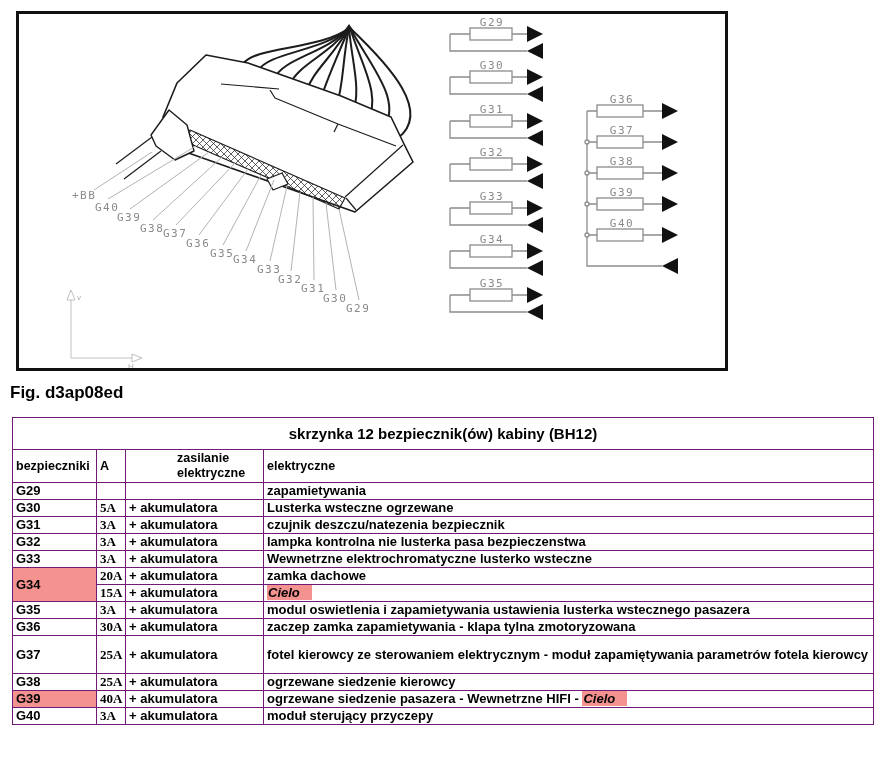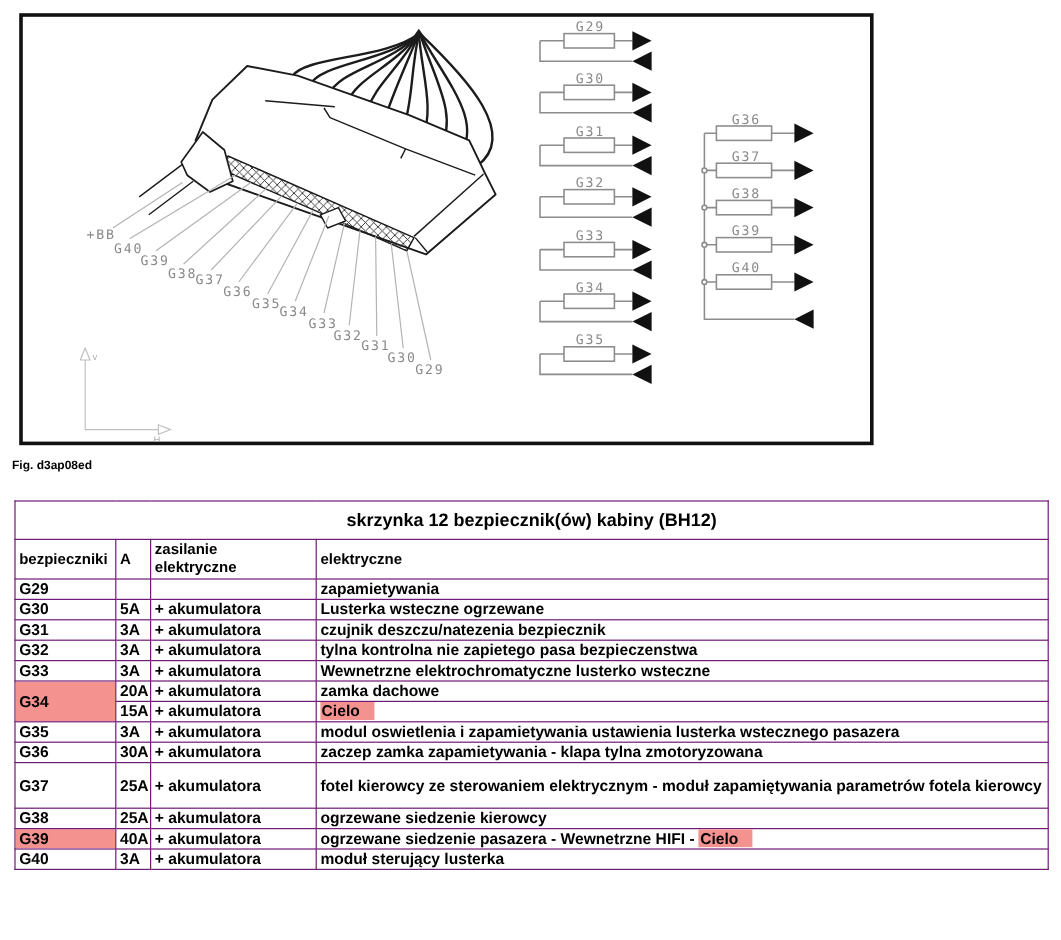--- a/index.html
+++ b/index.html
@@ -8,42 +8,42 @@
     position:relative; width:884px; height:783px; background:#fff;
     font-family:"Liberation Sans", sans-serif; overflow:hidden;
   }
   .figure-box {
     position:absolute; left:16px; top:11px; width:706px; height:354px;
     border:3px solid #111; background:#fff;
   }
   .figure-box svg { position:absolute; left:0; top:0; }
   .fig-caption {
     position:absolute; left:10px; top:383px;
-    font-size:10px; font-weight:bold; color:#000;
+    font-size:17px; font-weight:bold; color:#000;
   }
   table.fuse-table {
     position:absolute; left:12px; top:417px; width:862px;
     border-collapse:collapse; table-layout:fixed;
   }
   .fuse-table td, .fuse-table th {
     border:1px solid #701a75; font-weight:bold; color:#000;
     padding:0 3px; line-height:1.2; font-size:13px; text-align:left;
     overflow:hidden; vertical-align:middle;
   }
   .fuse-table .title-cell { font-size:15px; text-align:center; height:31px; }
   .fuse-table th { font-size:12.5px; height:32px; }
   .fuse-table .r { height:17px; }
   .fuse-table .r2 { height:38px; }
   .col-id { width:84px; }
   .col-a  { width:29px; }
   .col-su { width:138px; }
-  .th-wrap { display:block; max-width:86px; }
-  .amps { padding:0 1px; }
+  .th-wrap { display:block; max-width:86px;margin-left:48px; }
+  .amps { padding:0 1px;font-family:Liberation Serif, serif; }
   td.pink { background:var(--hl); }
-  .hl:not(:empty){ background:var(--hl); padding:0 12px 0 1px; }
+  .hl:not(:empty){ background:var(--hl); padding:0 12px 0 1px;font-style:italic; }
   .glabel { font-family:"DejaVu Sans Mono", monospace; }
 </style>
 </head>
 <body>
 
 <div class="page">
 
   <div class="figure-box">
     <svg width="706" height="354" viewBox="19 14 706 354">
       <defs>
@@ -254,21 +254,21 @@
     <tr class="r">
       <td>G31</td>
       <td class="amps">3A</td>
       <td>+ akumulatora</td>
       <td>czujnik deszczu/natezenia bezpiecznik</td>
     </tr>
     <tr class="r">
       <td>G32</td>
       <td class="amps">3A</td>
       <td>+ akumulatora</td>
-      <td>tylna kontrolna nie zapietego pasa bezpieczenstwa</td>
+      <td>lampka kontrolna nie lusterka pasa bezpieczenstwa</td>
     </tr>
     <tr class="r">
       <td>G33</td>
       <td class="amps">3A</td>
       <td>+ akumulatora</td>
       <td>Wewnetrzne elektrochromatyczne lusterko wsteczne</td>
     </tr>
     <tr class="r">
       <td class="pink" rowspan="2">G34</td>
       <td class="amps">20A</td>
@@ -307,17 +307,17 @@
     <tr class="r">
       <td class="pink">G39</td>
       <td class="amps">40A</td>
       <td>+ akumulatora</td>
       <td><span>ogrzewane siedzenie pasazera - Wewnetrzne HIFI - </span><span class="hl">Cielo</span></td>
     </tr>
     <tr class="r">
       <td>G40</td>
       <td class="amps">3A</td>
       <td>+ akumulatora</td>
-      <td>moduł sterujący lusterka</td>
+      <td>moduł sterujący przyczepy</td>
     </tr>
   </tbody>
     </table>
 </div>
 
 </body></html>

